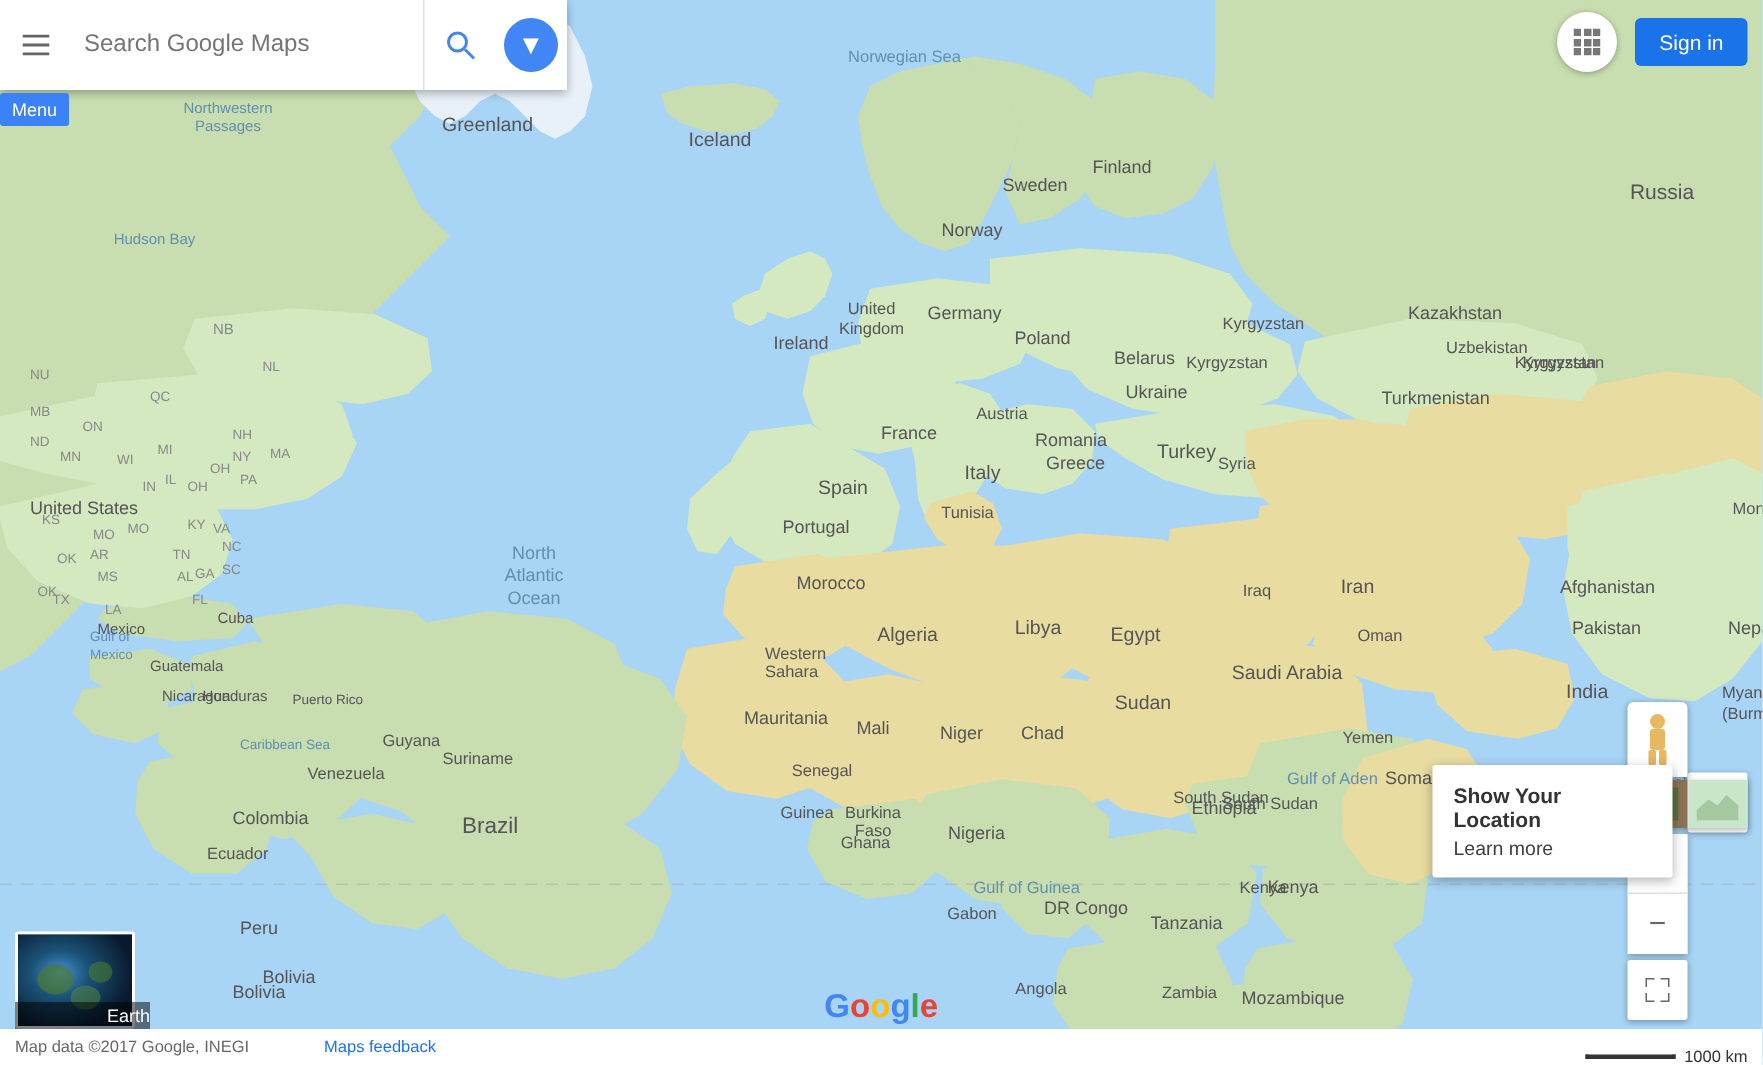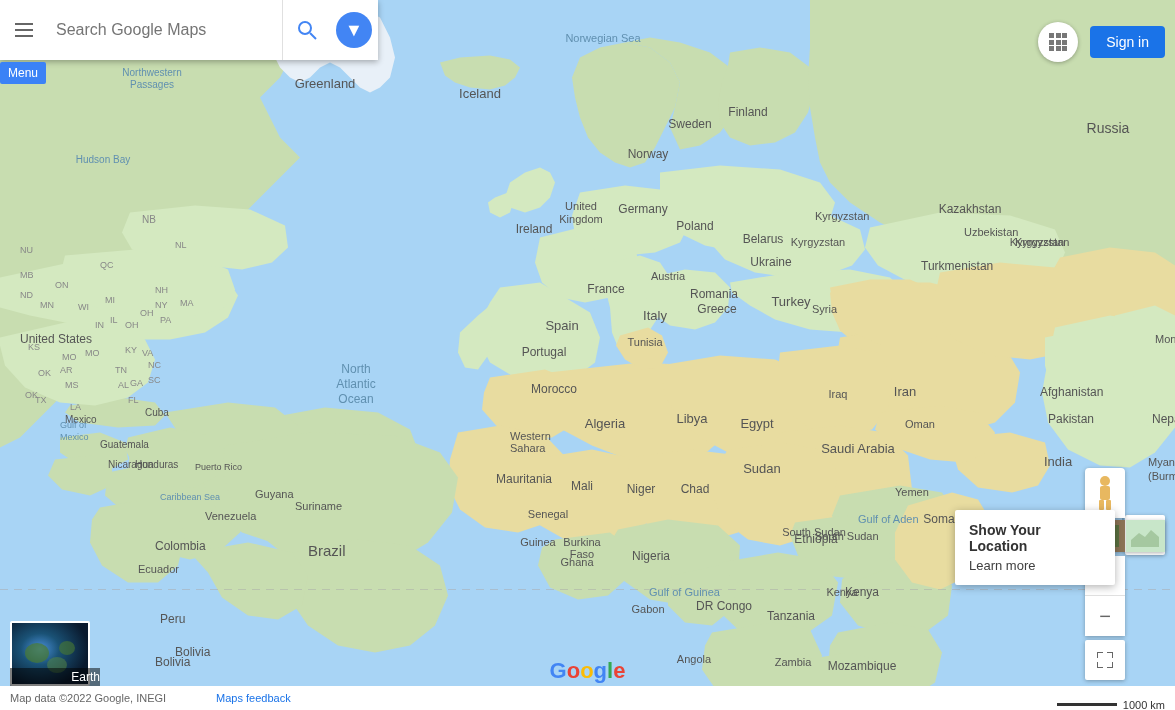--- a/index.html
+++ b/index.html
@@ -81,21 +81,21 @@
       background: #4285f4;
       border-radius: 50%;
       display: flex; align-items: center; justify-content: center;
       color: white;
       font-size: 18px;
     }
 
     
     #top-right {
       position: absolute;
-      top: 22px; right: 10px;
+      top: 8px; right: 10px;
       display: flex; align-items: center; gap: 12px;
       z-index: 100;
     }
 
     #apps-btn {
       width: 40px; height: 40px;
       background: white;
       border-radius: 50%;
       display: flex; align-items: center; justify-content: center;
       cursor: pointer;
@@ -717,20 +717,20 @@
     </svg>
   </div>
 </div>
 <div id="earth-label">Earth</div>
 
 <div id="google-logo">
   <span class="g-blue">G</span><span class="g-red">o</span><span class="g-yellow">o</span><span class="g-blue">g</span><span class="g-green">l</span><span class="g-red">e</span>
 </div>
 
 <div id="bottom-bar">
-  <span id="map-data-label">Map data ©2022 Google, INEGI</span>
+  <span id="map-data-label">Map data ©2017 Google, INEGI</span>
   <span id="terms-link">Terms</span>
   <span id="feedback-link">Maps feedback</span>
   <span style="margin-left:auto; display:flex; align-items:center; gap:6px;margin-top:13px;">
     <div id="scale-bar"></div>
     <span>1000 km</span>
   </span>
 </div>
 
 </body></html>

